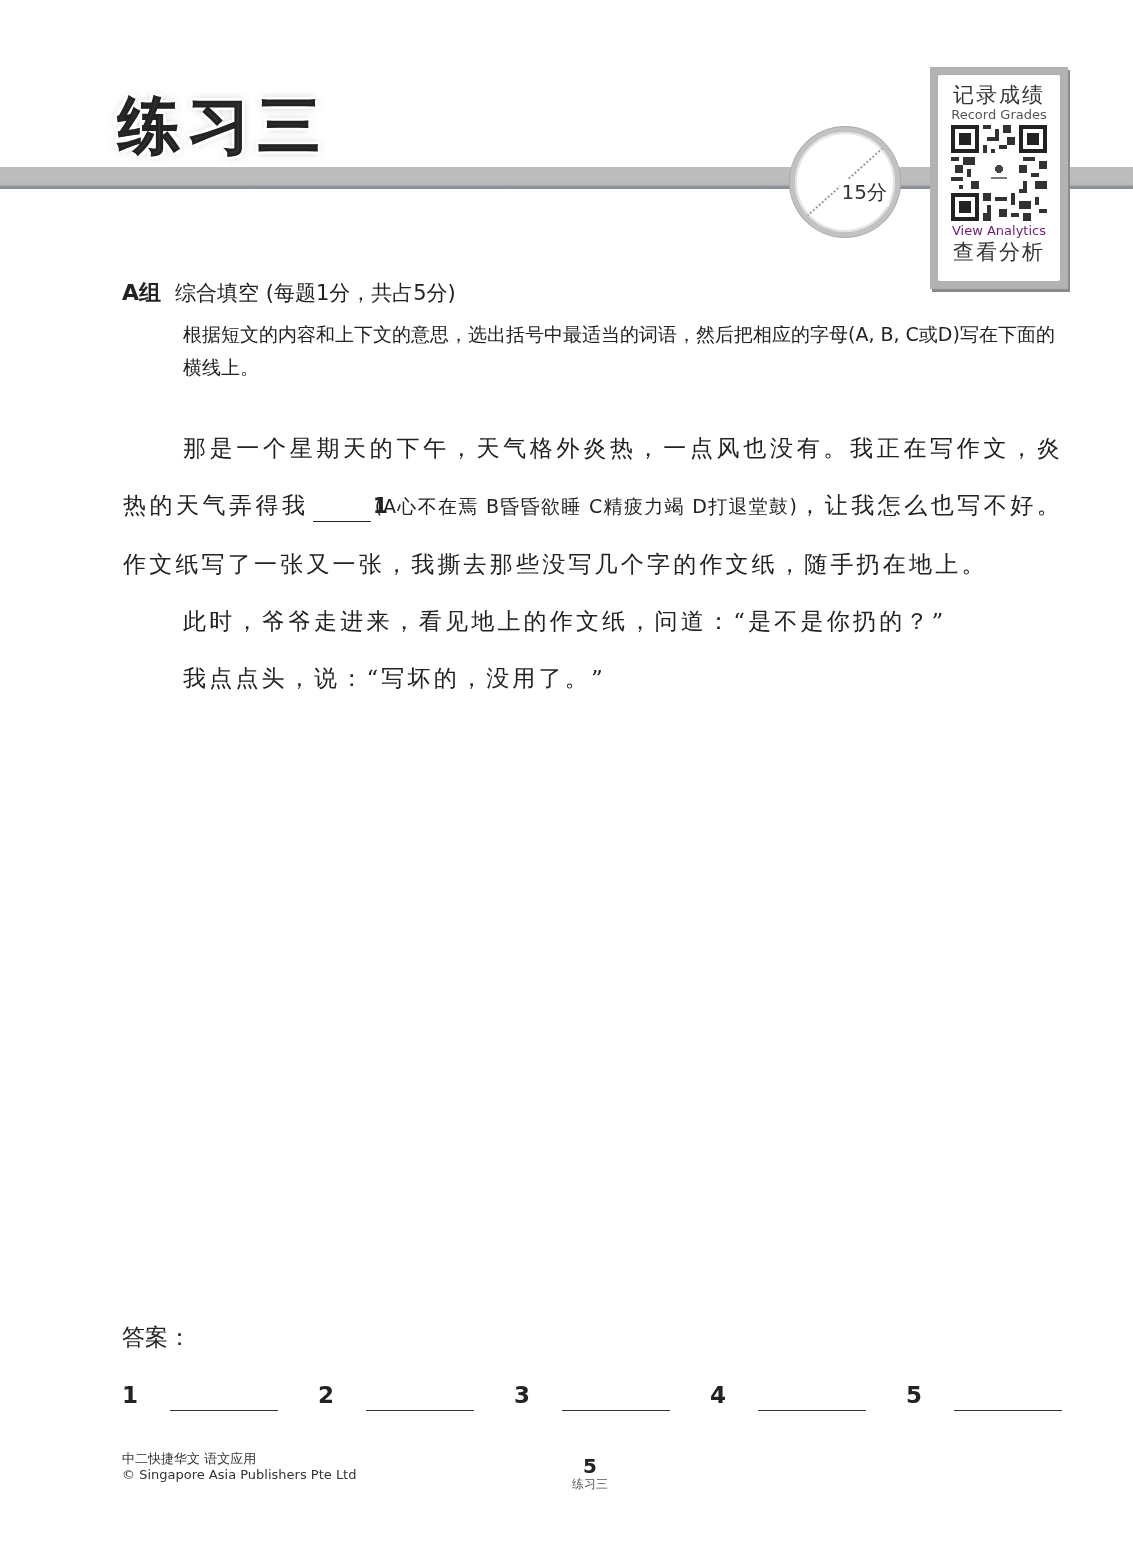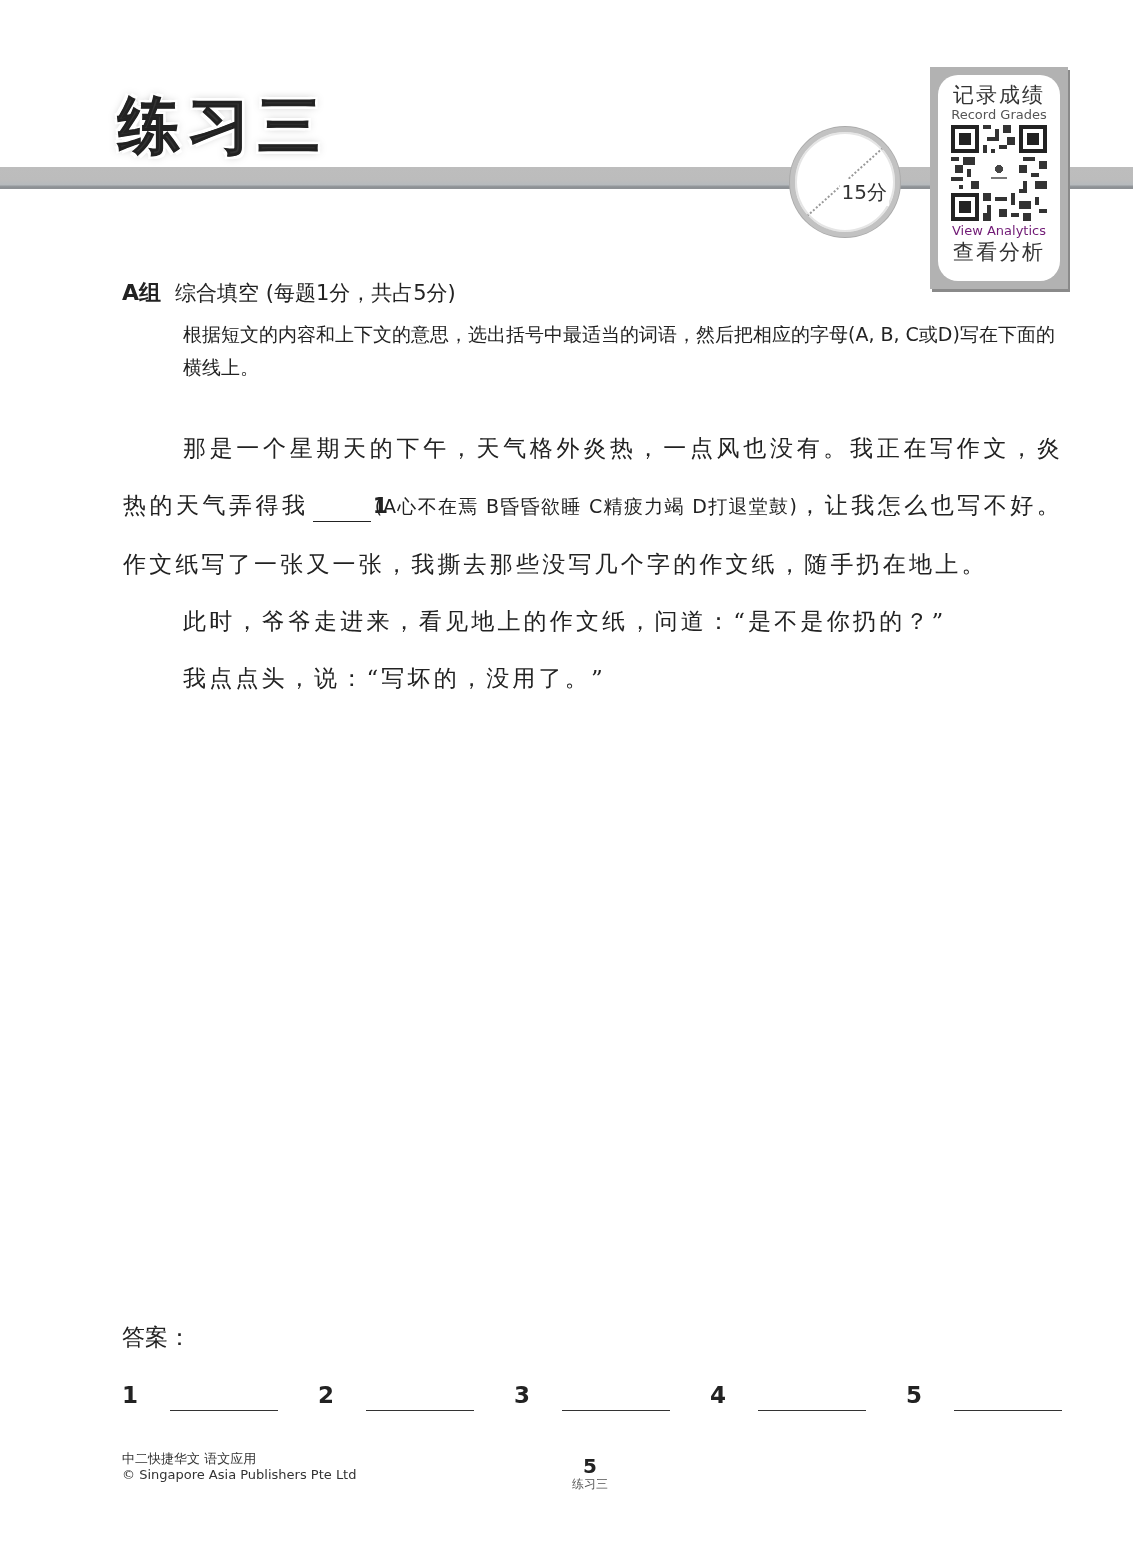--- a/index.html
+++ b/index.html
@@ -17,21 +17,21 @@
   .score-circle { position: absolute; left: 790px; top: 127px; width: 110px; height: 110px; border-radius: 50%;
                   background: #fff; border: 5px solid #c2c2c2; box-sizing: border-box;
                   box-shadow: inset 0 0 0 2px #e5e5e5, 0 0 0 1px #aaa; overflow: hidden; }
   .score-circle .slash { position: absolute; left: 50%; top: 50%; width: 140px; height: 0;
                          border-top: 2px dotted #999; transform: translate(-50%,-50%) rotate(-42deg); }
   .score-circle .score { position: absolute; right: 6px; bottom: 26px; font-family: "DejaVu Sans", sans-serif;
                          font-size: 20px; color: #333; background: #fff; padding: 0 2px; }
 
   .qr-card { position: absolute; left: 930px; top: 67px; width: 138px; height: 222px; background: #b2b2b2;
              box-shadow: 2px 3px 0 #8a8a8a; }
-  .qr-inner { position: absolute; left: 8px; top: 8px; right: 8px; bottom: 8px; background: #fff; border-radius: 20px;
+  .qr-inner { position: absolute; left: 8px; top: 8px; right: 8px; bottom: 8px; background: #fff; border-radius: 2px;
               text-align: center; font-family: "DejaVu Sans", sans-serif; }
   .qr-top-cn { font-size: 21px; color: #333; margin-top: 6px; letter-spacing: 2px; }
   .qr-top-en { font-size: 13px; color: #555; margin-top: -2px; text-align: center; }
   .qr-code { width: 96px; height: 96px; margin: 3px auto 2px; position: relative; }
   .qr-bot-en { font-size: 13px; color: #701a75; }
   .qr-bot-cn { font-size: 21px; color: #333; letter-spacing: 2px; }
 
   
   .section { position: absolute; left: 122px; top: 278px; font-family: "DejaVu Sans", sans-serif; font-size: 21px; color: #222; }
   .section .grp { font-weight: bold; font-size: 22px; }

